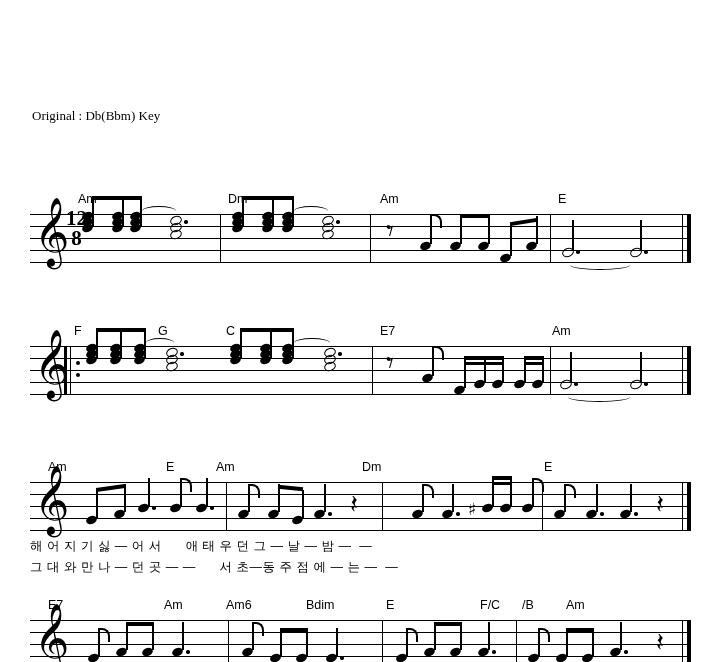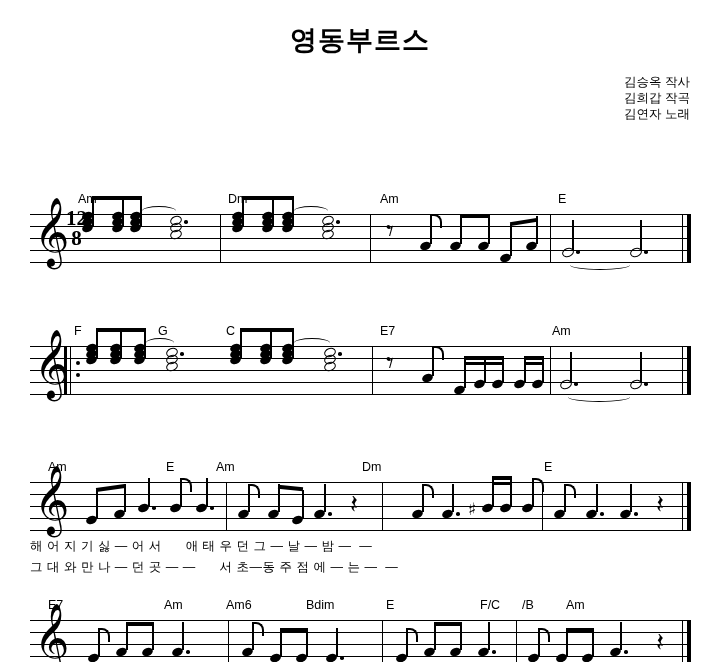--- a/index.html
+++ b/index.html
@@ -72,27 +72,22 @@
   .rest4{position:absolute;font-size:30px;line-height:22px;font-family:"DejaVu Sans", serif;color:#000;}
   .acc{position:absolute;font-size:17px;line-height:14px;font-family:"DejaVu Sans", serif;color:#000;}
 
   .lyricline{position:absolute;left:30px;width:660px;font-family:"Liberation Sans", sans-serif;font-size:12.5px;color:#000;white-space:pre;letter-spacing:0.5px;}
 </style>
 </head>
 <body>
 
 <div class="sheet">
 
-  <div class="title">영동부르스</div>
-
-  <div class="credits">
-    <div>김승옥 작사</div>
-    <div>김희갑 작곡</div>
-    <div>김연자 노래</div>
-  </div>
+  <div class="origkey">Original : Db(Bbm) Key</div>
+
 
   <div class="system" style="top:214px;">
     <div class="staff">
       <div class="line"></div>
         <div class="line"></div>
         <div class="line"></div>
         <div class="line"></div>
         <div class="line"></div>
     </div>
     <div class="clef">𝄞</div>

